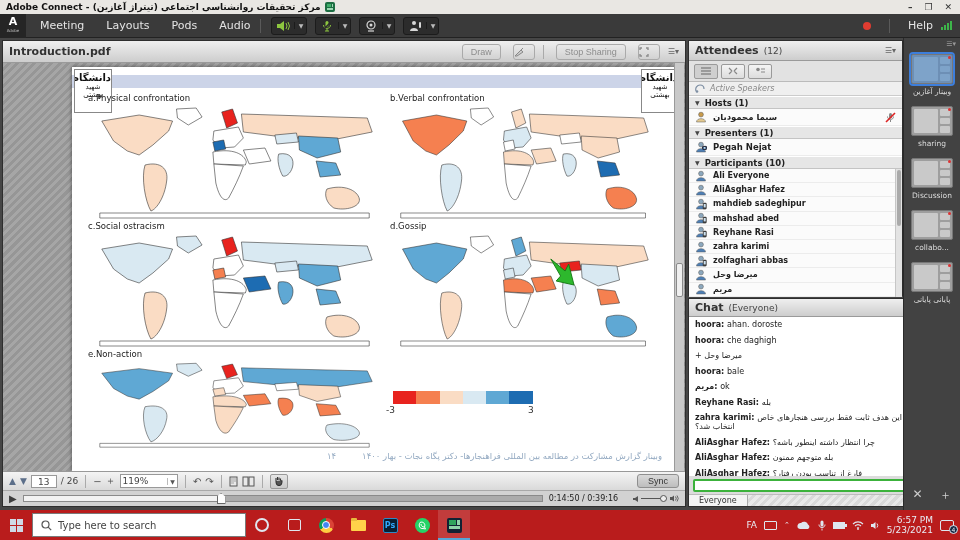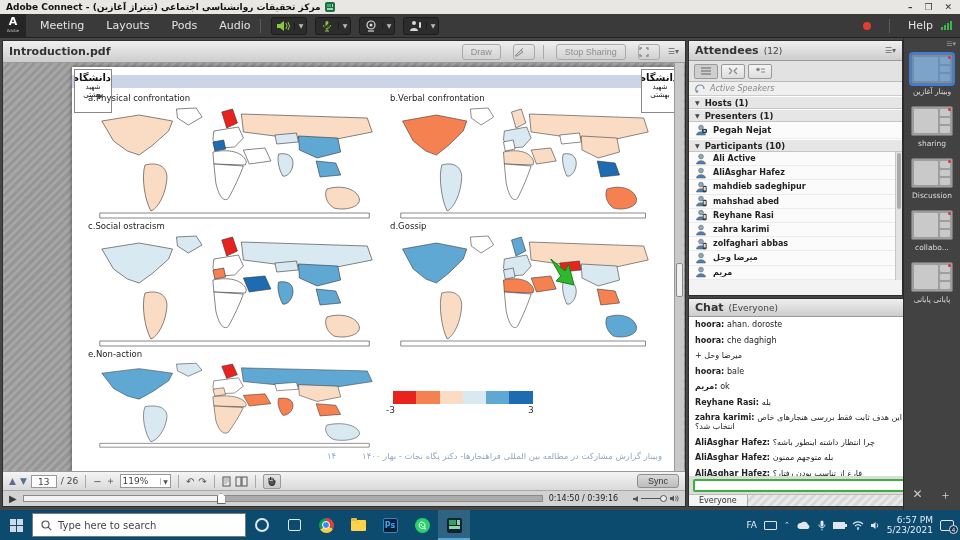--- a/index.html
+++ b/index.html
@@ -69,21 +69,21 @@
   .legend-min,.legend-max { position:absolute; font-size:9px; color:#333; }
   .slide-caption { position:absolute; display:flex; gap:26px; direction:rtl; font-size:8.5px; color:#94aac2; }
   .content-scroll { position:absolute; right:1px; top:0; bottom:0; width:10px; background:#c9c9c9; border-left:1px solid #9a9a9a; }
   .content-scroll .thumb { position:absolute; left:1px; width:7px; height:34px; top:200px; background:#efefef; border:1px solid #8a8a8a; border-radius:2px; }
 
   .share-toolbar { height:19px; background:linear-gradient(#f4f4f4,#d9d9d9); border-top:1px solid #999;
     display:flex; align-items:center; gap:4px; padding:0 6px; font-size:9px; color:#444; }
   .tb-arrow { color:#5c6f8a; font-size:9px; }
   .page-box { width:26px; height:13px; background:#fff; border:1px solid #999; font-size:9px; text-align:center; line-height:12px; }
   .tsep { width:1px; height:13px; background:#aaa; margin:0 3px; }
-  .zoom-box { display:flex; align-items:center; height:14px; background:#fff; border:1px solid #999; font-size:9px; padding:0 2px; gap:12px;justify-content:space-between; }
+  .zoom-box { display:flex; align-items:center; height:14px; background:#fff; border:1px solid #999; font-size:9px; padding:0 2px; gap:19px;justify-content:space-between; }
   .zoom-box .dd { font-size:6px; color:#555; border-left:1px solid #bbb; padding-left:2px; }
   .tool-ic { color:#555; font-size:10px; }
   .hand-btn { width:18px; height:15px; background:linear-gradient(#e6e6e6,#c9c9c9); border:1px solid #999; border-radius:2px;
     display:flex; align-items:center; justify-content:center; }
   .sync-btn { margin-left:auto; background:linear-gradient(#d9d9d9,#bdbdbd); border:1px solid #8f8f8f; border-radius:3px;
     font-size:9px; color:#333; padding:1px 10px; }
 
   .playbar { height:16px; background:#d2d2d2; border-top:1px solid #a8a8a8; display:flex; align-items:center;
     padding:0 6px; gap:6px; }
   .play-ic { color:#3c3c3c; font-size:10px; }
@@ -140,21 +140,21 @@
   .layout-thumb .big { flex:1; background:#c9c9c9; border-radius:1px; }
   .layout-thumb .col { width:10px; display:flex; flex-direction:column; gap:2px; }
   .layout-thumb .col i { flex:1; background:#c9c9c9; display:block; border-radius:1px; }
   .layout-thumb .dot { position:absolute; top:1px; right:1px; width:3px; height:3px; background:#d33; border-radius:50%; }
   .layout-item.sel .layout-thumb { outline:2px solid #3d7edb; background:#6d8fb5; }
   .layout-item.sel .layout-thumb .big, .layout-item.sel .layout-thumb .col i { background:#7ea3c9; }
   .layout-label { font-size:7.5px; color:#ddd; margin-top:3px; white-space:nowrap; overflow:hidden; }
   .lb-tools { position:absolute; bottom:6px; left:0; right:0; display:flex; justify-content:space-around; color:#cfcfcf; font-size:12px; }
 
   
-  .taskbar { position:absolute; left:0; bottom:0; width:960px; height:30px; background:#0c4a6e; display:flex; align-items:center; color:#e8edf5; }
+  .taskbar { position:absolute; left:0; bottom:0; width:960px; height:30px; background:#b91c1c; display:flex; align-items:center; color:#e8edf5; }
   .tb-start { width:34px; display:flex; justify-content:center; }
   .winlogo { display:grid; grid-template-columns:6px 6px; grid-template-rows:6px 6px; gap:1px; }
   .winlogo i { background:#cfd9e6; display:block; }
   .tb-search { width:214px; height:24px; background:#fff; border:1px solid #7a7a7a; display:flex; align-items:center;
     gap:6px; padding:0 8px; color:#444; font-size:10px; }
   .tb-ic { width:32px; display:flex; justify-content:center; align-items:center; height:30px; }
   .tb-ic.active { background:rgba(255,255,255,.14); box-shadow:inset 0 -2px 0 #58a6d6; }
   .cortana { width:14px; height:14px; border:2px solid #dfe6ef; border-radius:50%; }
   .taskview { width:13px; height:12px; border:1.5px solid #dfe6ef; border-radius:2px; position:relative; }
   .chrome { width:15px; height:15px; border-radius:50%; background:conic-gradient(#db4437 0 33%, #ffcd40 0 66%, #0f9d58 0); position:relative; }
@@ -511,20 +511,37 @@
         <svg width="10" height="9" viewBox="0 0 10 9">
             <path d="M1,7 C0,4 2,1 5,1 c3,0 4,2 4,4" fill="none" stroke="#7d8ea3" stroke-width="1.2"></path>
             <circle cx="2" cy="7.5" r="1.3" fill="#7d8ea3"></circle>
           </svg>
         <span>Active Speakers</span>
       </div>
       <div class="sec-hdr">
         <span class="tri">▼</span>
         <span>Hosts (1)</span>
       </div>
+      <div id="hosts-rows">
+          <div class="att-row">
+            <svg width="12" height="12" viewBox="0 0 12 12">
+    <circle cx="6" cy="3.6" r="2.4" fill="#c89a4a" stroke="#555" stroke-width=".5"></circle>
+    <path d="M1.5,11 c0,-4.5 9,-4.5 9,0 Z" fill="#e3c98f" stroke="#555" stroke-width=".5"></path>
+
+  </svg>
+            <span>سیما محمودیان</span>
+            <span class="mic-off">
+              <svg width="11" height="11" viewBox="0 0 11 11">
+                <rect x="4" y="1" width="3" height="5.5" rx="1.5" fill="#888"></rect>
+                <path d="M2.5,4.5 c0,4 6,4 6,0 M5.5,8 V10" stroke="#888" fill="none"></path>
+                <line x1="1" y1="10" x2="10" y2="1" stroke="#d22" stroke-width="1.6"></line>
+              </svg>
+            </span>
+          </div>
+        </div>
       <div class="sec-hdr">
         <span class="tri">▼</span>
         <span>Presenters (1)</span>
       </div>
       <div id="presenters-rows">
           <div class="att-row">
             <svg width="12" height="12" viewBox="0 0 12 12">
     <circle cx="6" cy="3.6" r="2.4" fill="#8ba7bd" stroke="#555" stroke-width=".5"></circle>
     <path d="M1.5,11 c0,-4.5 9,-4.5 9,0 Z" fill="#4d7fb5" stroke="#555" stroke-width=".5"></path>
 
@@ -539,21 +556,21 @@
         <span>Participants (10)</span>
       </div>
       <div class="p-rows">
         <div id="participants-rows">
             <div class="att-row">
               <svg width="12" height="12" viewBox="0 0 12 12">
     <circle cx="6" cy="3.6" r="2.4" fill="#8ba7bd" stroke="#555" stroke-width=".5"></circle>
     <path d="M1.5,11 c0,-4.5 9,-4.5 9,0 Z" fill="#4d7fb5" stroke="#555" stroke-width=".5"></path>
 
   </svg>
-              <span>Ali Active</span>
+              <span>Ali Everyone</span>
             </div>
             <div class="att-row">
               <svg width="12" height="12" viewBox="0 0 12 12">
     <circle cx="6" cy="3.6" r="2.4" fill="#8ba7bd" stroke="#555" stroke-width=".5"></circle>
     <path d="M1.5,11 c0,-4.5 9,-4.5 9,0 Z" fill="#4d7fb5" stroke="#555" stroke-width=".5"></path>
 
   </svg>
               <span>AliAsghar Hafez</span>
             </div>
             <div class="att-row">

